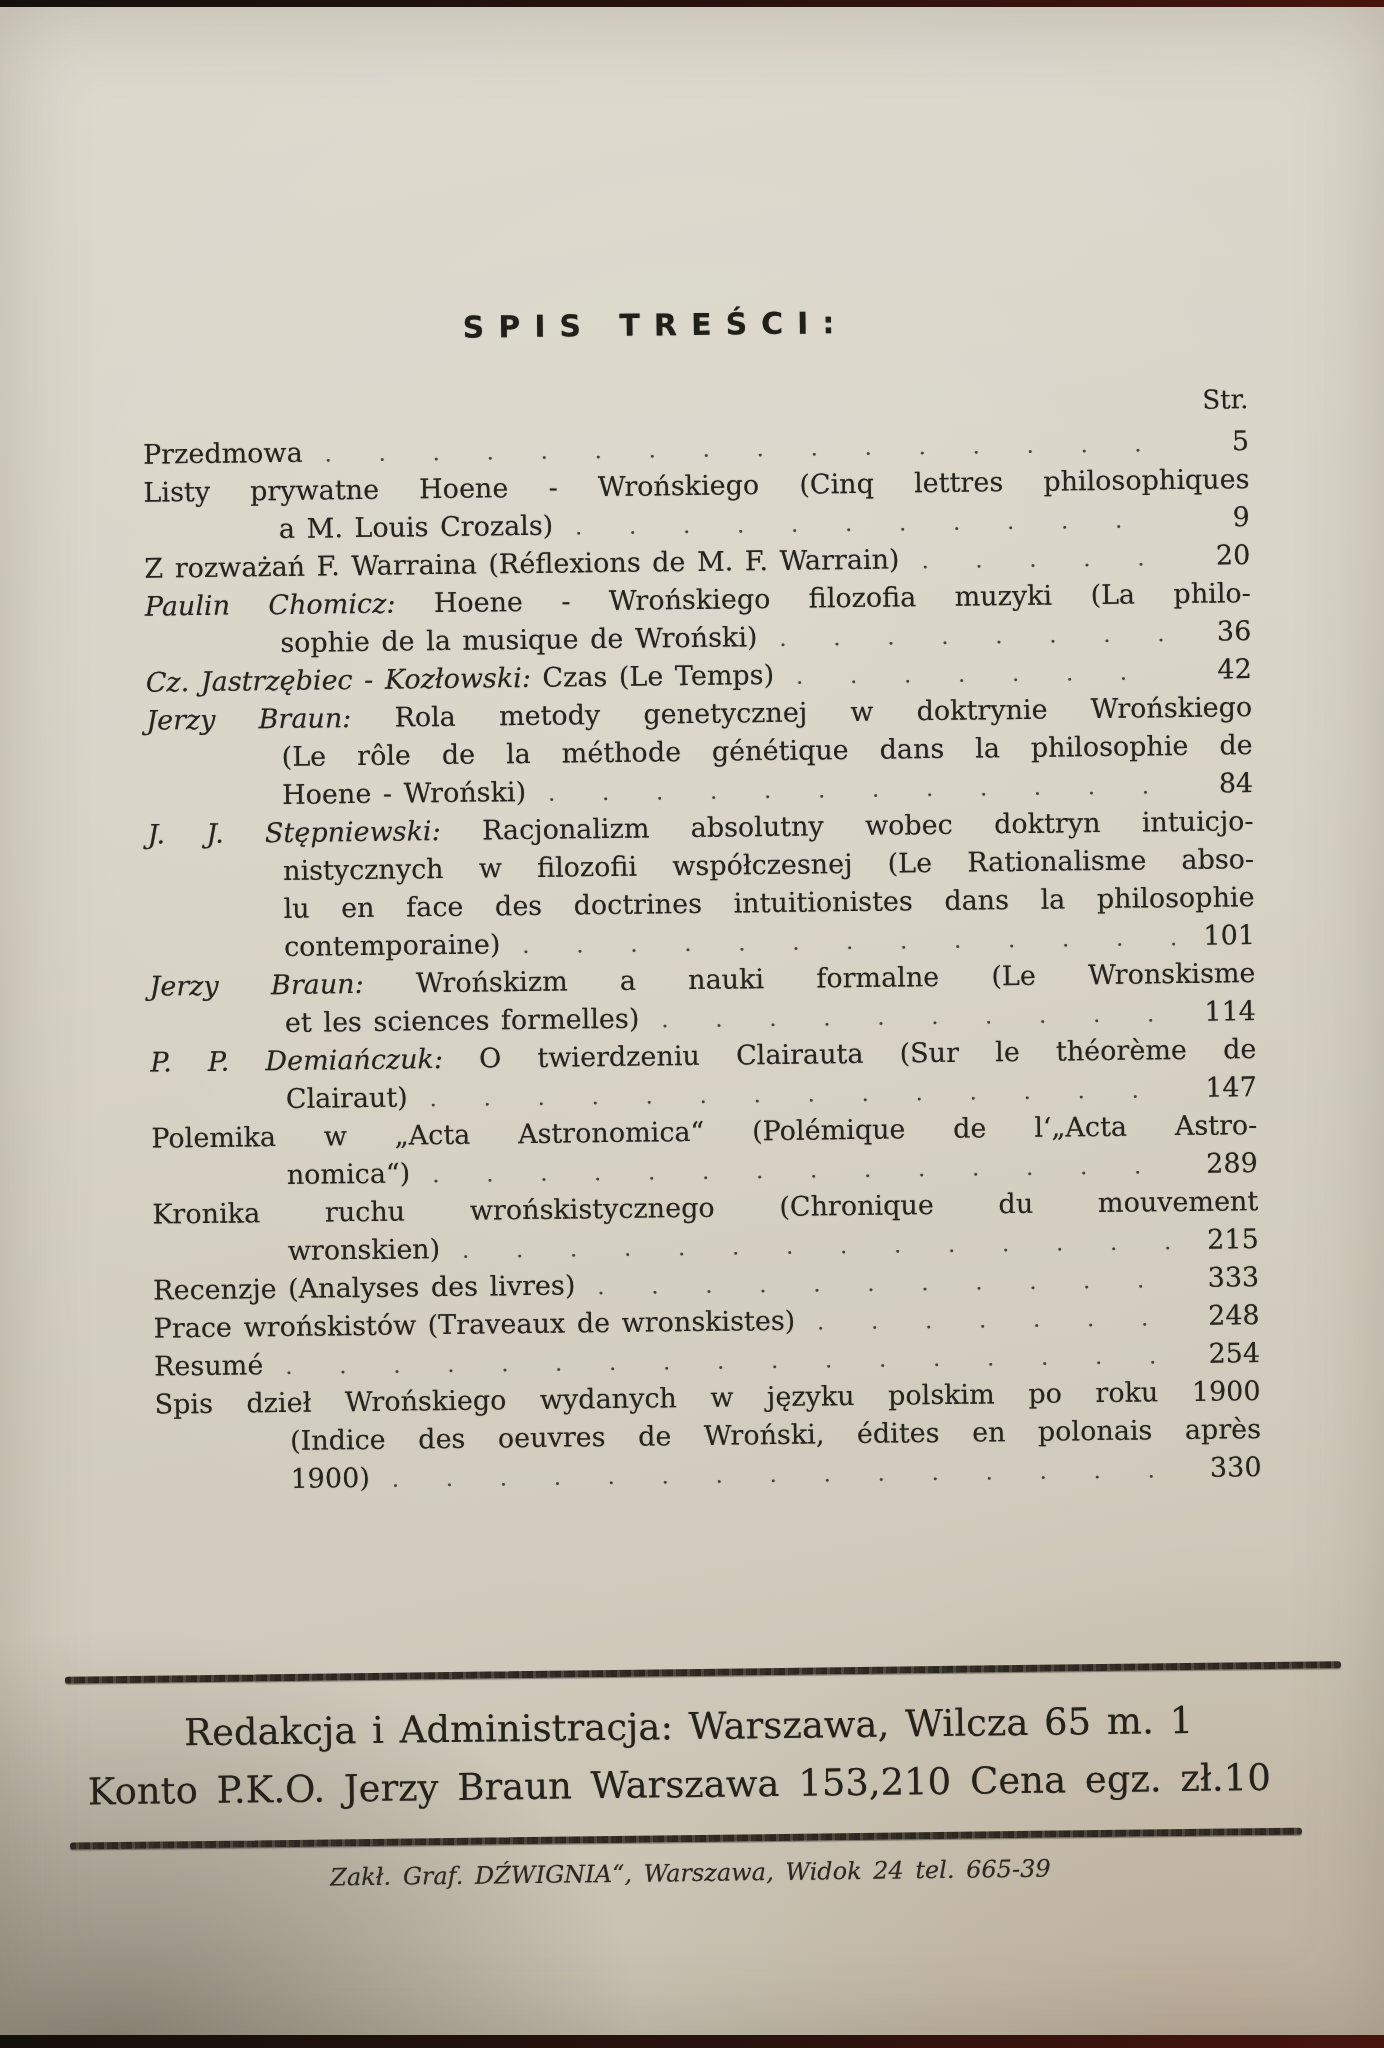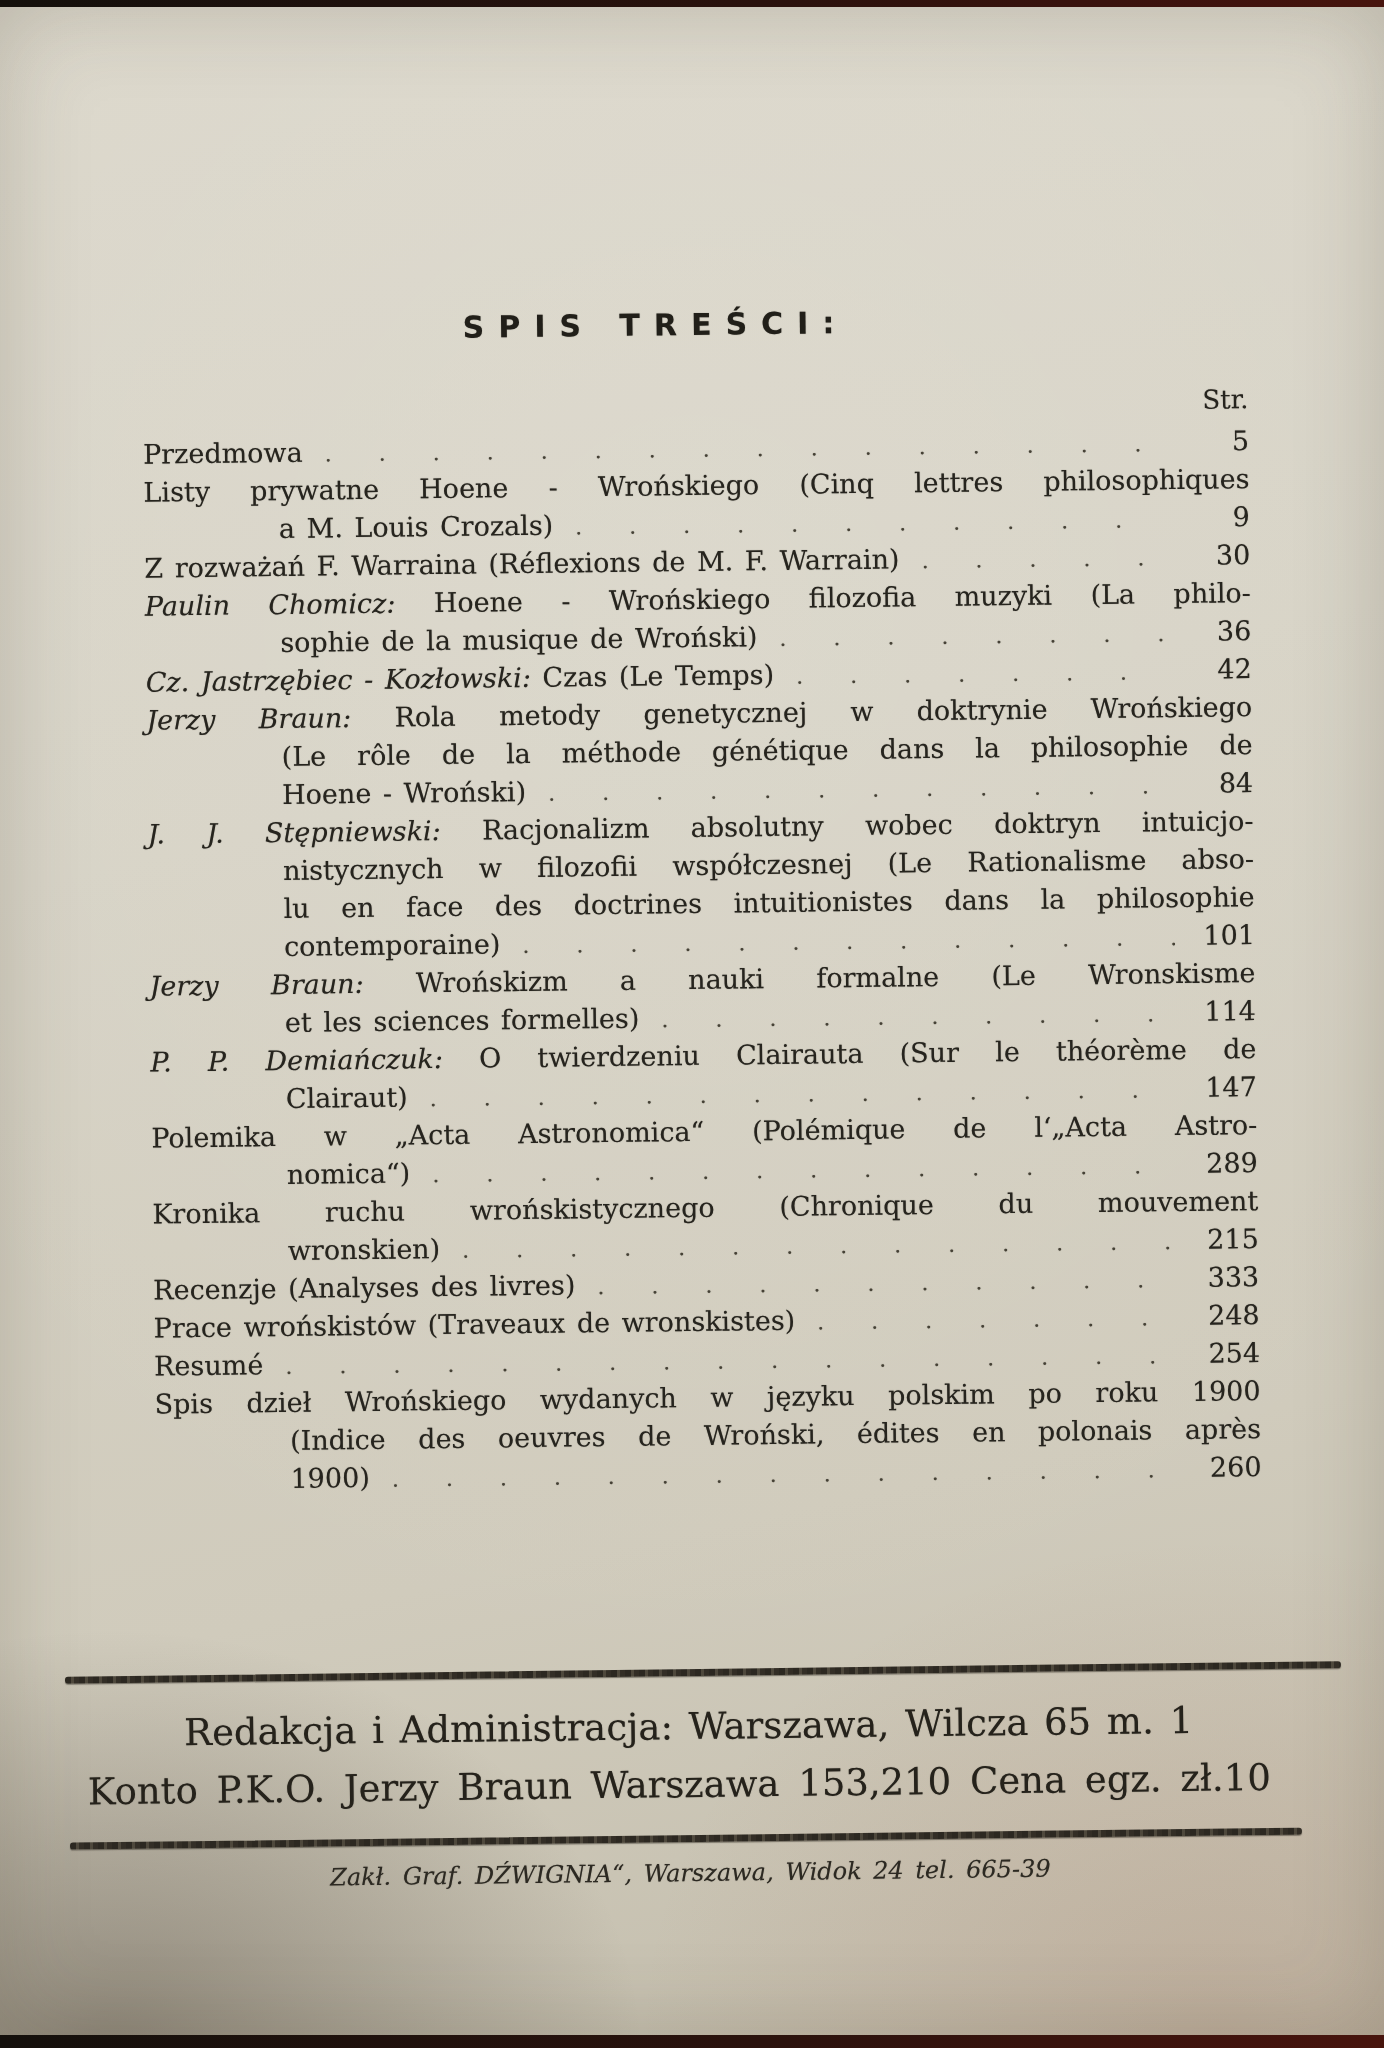--- a/index.html
+++ b/index.html
@@ -99,21 +99,21 @@
         </div>
         <div class="toc-line just"><span class="txt">Listy prywatne Hoene - Wrońskiego (Cinq lettres philosophiques</span></div>
         <div class="toc-line indent">
           <span class="txt">a M. Louis Crozals)</span>
           <span class="leader">........................</span>
           <span class="pg">9</span>
         </div>
         <div class="toc-line">
           <span class="txt">Z rozważań F. Warraina (Réflexions de M. F. Warrain)</span>
           <span class="leader">........................</span>
-          <span class="pg">30</span>
+          <span class="pg">20</span>
         </div>
         <div class="toc-line just"><span class="txt"><span class="author">Paulin Chomicz:</span> Hoene - Wrońskiego filozofia muzyki (La philo-</span></div>
         <div class="toc-line indent">
           <span class="txt">sophie de la musique de Wroński)</span>
           <span class="leader">........................</span>
           <span class="pg">36</span>
         </div>
         <div class="toc-line">
           <span class="txt"><span class="author">Cz. Jastrzębiec - Kozłowski:</span> Czas (Le Temps)</span>
           <span class="leader">........................</span>
@@ -171,21 +171,21 @@
         <div class="toc-line">
           <span class="txt">Resumé</span>
           <span class="leader">........................</span>
           <span class="pg">254</span>
         </div>
         <div class="toc-line just"><span class="txt">Spis dzieł Wrońskiego wydanych w języku polskim po roku 1900</span></div>
         <div class="toc-line indent just"><span class="txt">(Indice des oeuvres de Wroński, édites en polonais après</span></div>
         <div class="toc-line indent">
           <span class="txt">1900)</span>
           <span class="leader">........................</span>
-          <span class="pg">260</span>
+          <span class="pg">330</span>
         </div>
       </div>
 
     <div id="rule-top" class="rule"></div>
     <div id="footer-line1">Redakcja i Administracja: Warszawa, Wilcza 65 m. 1</div>
     <div id="footer-line2">Konto P.K.O. Jerzy Braun Warszawa 153,210 Cena egz. zł.10</div>
     <div id="rule-bottom" class="rule"></div>
     <div id="imprint">Zakł. Graf. DŹWIGNIA“, Warszawa, Widok 24 tel. 665-39</div>
   </div>
 </div>

